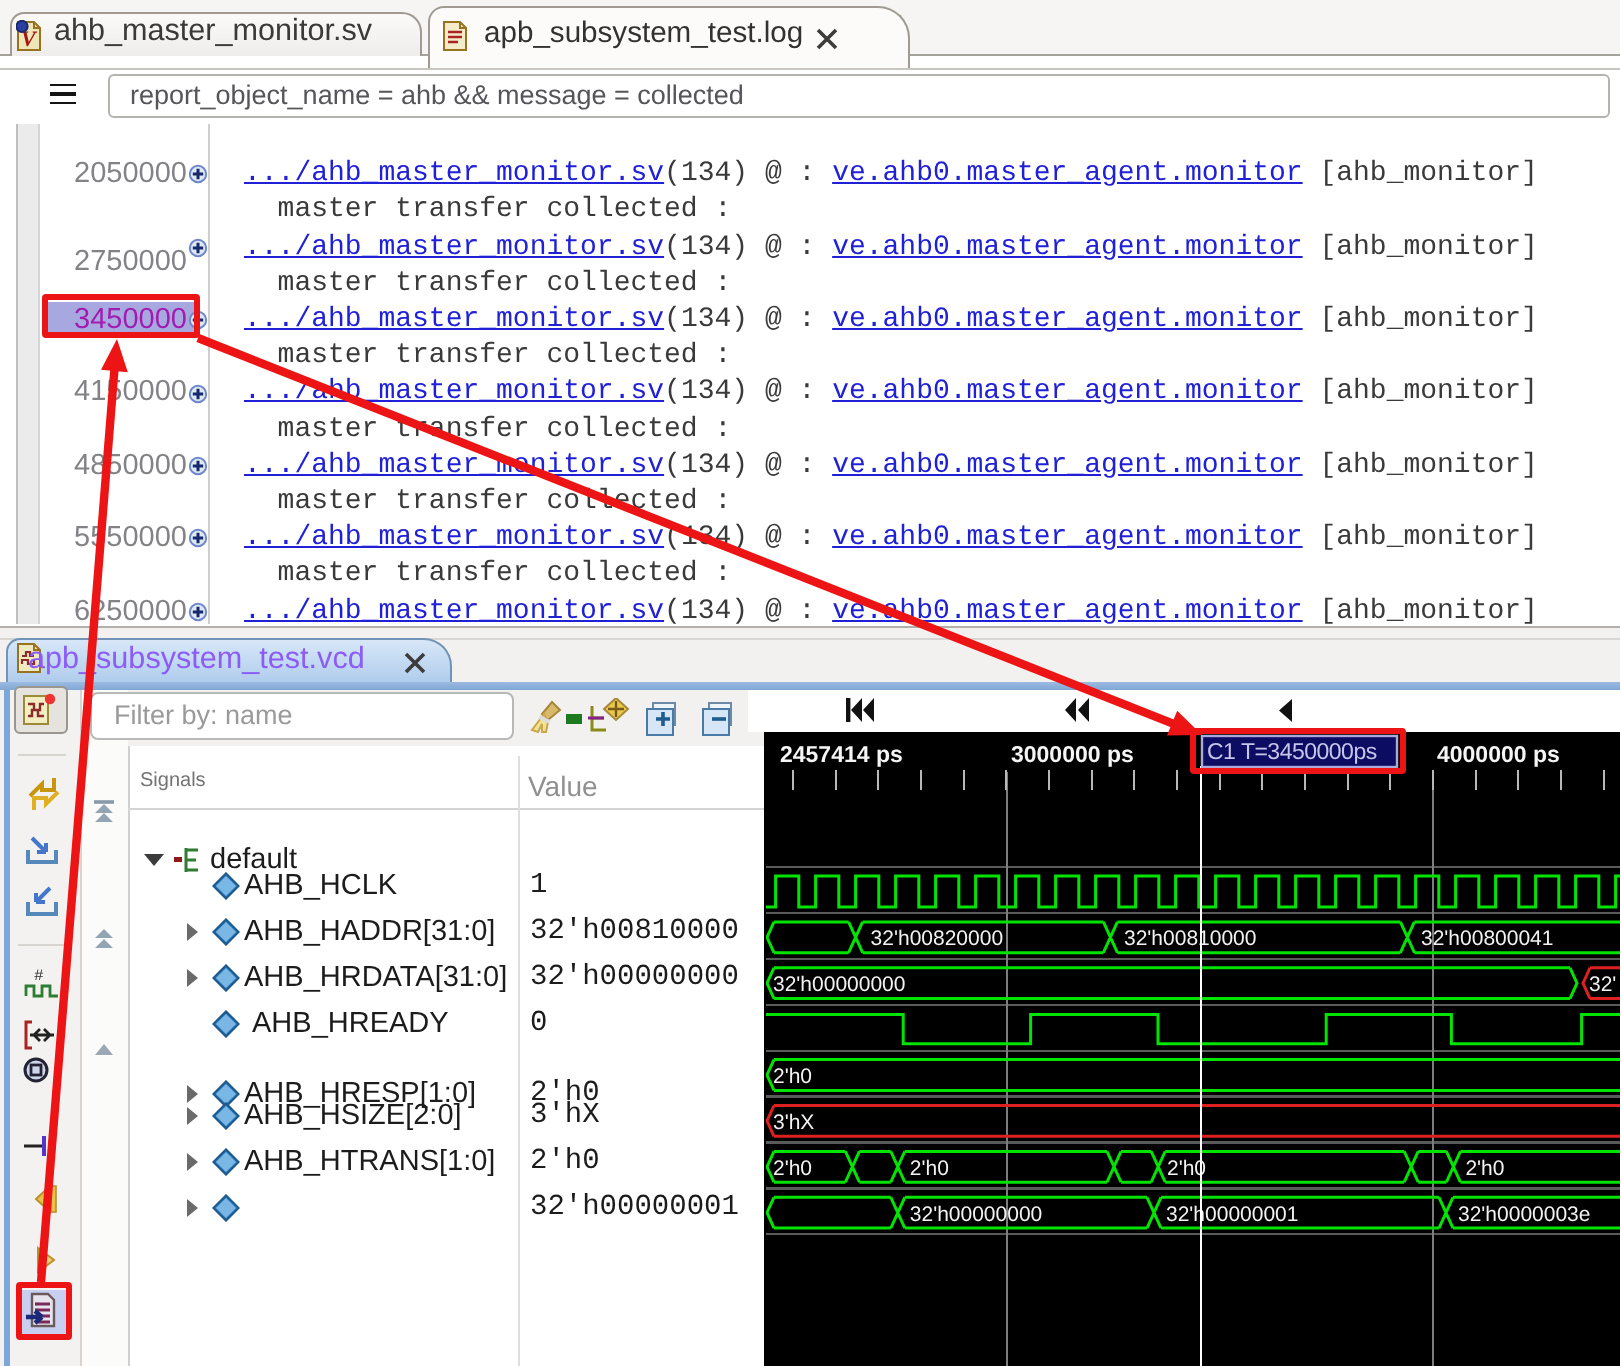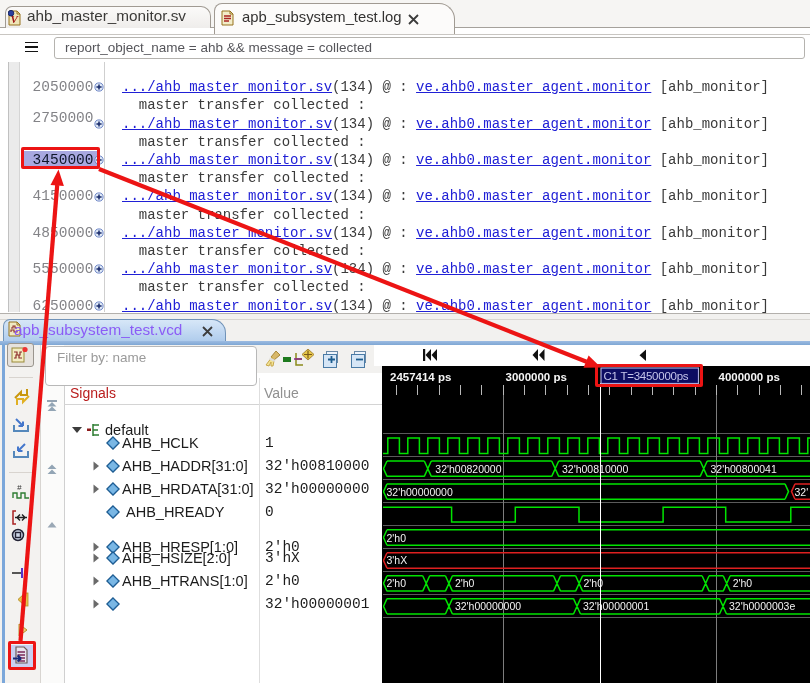--- a/index.html
+++ b/index.html
@@ -1,19 +1,19 @@
 <!DOCTYPE html>
 <html><head><meta charset="utf-8"><style>
 * { margin:0; padding:0; box-sizing:border-box; }
 body { font-family:"Liberation Sans",sans-serif; }
 #root { position:relative; width:810px; height:683px; overflow:hidden; background:#fff; }
 .ll { position:absolute; left:122px; height:18.2px; line-height:18.2px; font-family:"Liberation Mono",monospace; font-size:14px; color:#3a3a3a; white-space:pre; }
 .ll a { color:#2020d6; text-decoration:underline; }
-.num { position:absolute; left:20px; width:73.5px; height:18.2px; line-height:18.2px; text-align:right; font-family:Liberation Mono, monospace; font-size:14.5px; color:#838387; }
-.num.sel { color:#0f172a; }
+.num { position:absolute; left:20px; width:73.5px; height:18.2px; line-height:18.2px; text-align:right; font-family:Liberation Sans, sans-serif; font-size:14.5px; color:#838387; }
+.num.sel { color:#a21caf; }
 .plus { position:absolute; }
 .trow { position:absolute; left:64px; width:319px; height:23px; line-height:23px; font-size:14.5px; color:#1c1c1c; }
 .trow .val { font-family:"Liberation Mono",monospace; font-size:14.5px; }
 .redbox { position:absolute; border:3px solid #ec1414; border-radius:2px; z-index:40; }
 </style></head><body>
 <div id="root">
 
   <div style="position:absolute;left:0;top:0;width:810px;height:28px;background:#f6f5f3;border-bottom:1px solid #a5a19b"></div>
   <div style="position:absolute;left:4.5px;top:6px;width:206px;height:22px;background:linear-gradient(#fbfaf9,#efedeb);border:1px solid #a09a92;border-bottom:none;border-radius:7px 10px 0 0"></div>
   <svg style="position:absolute;left:7.5px;top:10px" width="13" height="16" viewBox="0 0 13 16">
@@ -46,21 +46,21 @@
   <div style="position:absolute;left:8.5px;top:62px;width:11.5px;height:250px;background:#ebebeb;border-right:1px solid #d5d5d5"></div>
   <div style="position:absolute;left:103.5px;top:62px;width:1px;height:250px;background:#cfcfcf"></div>
   <div style="position:absolute;left:24px;top:150.5px;width:73px;height:15px;background:#a8a8e0"></div>
   <div class="num" style="top:78.2px">2050000</div>
     <svg class="plus" style="left:93.5px;top:82.3px" width="10" height="10" viewBox="0 0 10 10">
       <circle cx="5" cy="5" r="4.1" fill="#dfe9f6" stroke="#7088c8" stroke-width="1"></circle>
       <path d="M5 2.4 V7.6 M2.4 5 H7.6" stroke="#17296a" stroke-width="1.5"></path>
     </svg>
     <div class="ll" style="top:78.2px"><a>.../ahb_master_monitor.sv</a>(134) @ : <a>ve.ahb0.master_agent.monitor</a> [ahb_monitor]</div>
     <div class="ll" style="top:96.4px">&nbsp;&nbsp;master transfer collected :</div>
-    <div class="num" style="top:109px">2750000</div>
+    <div class="num" style="top:122px">2750000</div>
     <svg class="plus" style="left:93.5px;top:118.7px" width="10" height="10" viewBox="0 0 10 10">
       <circle cx="5" cy="5" r="4.1" fill="#dfe9f6" stroke="#7088c8" stroke-width="1"></circle>
       <path d="M5 2.4 V7.6 M2.4 5 H7.6" stroke="#17296a" stroke-width="1.5"></path>
     </svg>
     <div class="ll" style="top:114.6px"><a>.../ahb_master_monitor.sv</a>(134) @ : <a>ve.ahb0.master_agent.monitor</a> [ahb_monitor]</div>
     <div class="ll" style="top:132.8px">&nbsp;&nbsp;master transfer collected :</div>
     <div class="num sel" style="top:151.0px">3450000</div>
     <svg class="plus" style="left:93.5px;top:155.1px" width="10" height="10" viewBox="0 0 10 10">
       <circle cx="5" cy="5" r="4.1" fill="#dfe9f6" stroke="#7088c8" stroke-width="1"></circle>
       <path d="M5 2.4 V7.6 M2.4 5 H7.6" stroke="#17296a" stroke-width="1.5"></path>
@@ -115,21 +115,21 @@
 
   <div style="position:absolute;left:2px;top:344.5px;width:2.5px;height:338.5px;background:#7ba7da"></div>
 
   <div style="position:absolute;left:4.5px;top:344.5px;width:36px;height:338.5px;background:#f3f2f0;border-right:1px solid #d8d5d1"></div>
 
   <div style="position:absolute;left:40.5px;top:344.5px;width:23px;height:338.5px;background:#fbfbfa"></div>
 
   <div style="position:absolute;left:63.5px;top:373px;width:319.5px;height:310px;background:#fff;border-left:1px solid #d0d0d0"></div>
   <div style="position:absolute;left:64px;top:403.5px;width:319px;height:1px;background:#d4d4d4"></div>
   <div style="position:absolute;left:258.5px;top:378px;width:1px;height:305px;background:#dedede"></div>
-  <div style="position:absolute;left:70px;top:385px;font-size:14px;color:#b91c1c">Signals</div>
+  <div style="position:absolute;left:70px;top:385px;font-size:10px;color:#737373">Signals</div>
   <div style="position:absolute;left:264px;top:385px;font-size:14px;color:#909090">Value</div>
   <div class="trow" style="top:419px">
       <svg style="position:absolute;left:8px;top:7px" width="10" height="8" viewBox="0 0 10 8">
         <path d="M0,1 L10,1 L5,7 Z" fill="#3c3c3c"></path>
       </svg>
       <svg style="position:absolute;left:23px;top:4px" width="14" height="14" viewBox="0 0 14 14">
         <rect x="0" y="5.5" width="4" height="2.5" fill="#8c1a1a"></rect>
         <path d="M6,1 V13 M6,2 H12 M6,7 H11 M6,12 H12" stroke="#2e7d32" stroke-width="1.5" fill="none"></path>
       </svg>
       <span style="position:absolute;left:41px">default</span>
@@ -209,21 +209,21 @@
       <svg style="position:absolute;left:29px;top:6px" width="7" height="10" viewBox="0 0 7 10">
         <path d="M0.5,0.5 L6,5 L0.5,9.5 Z" fill="#6a6a6a"></path>
       </svg>
       <svg style="position:absolute;left:42px;top:4px" width="14" height="14" viewBox="0 0 14 14">
         <path d="M7,0.8 L13.2,7 L7,13.2 L0.8,7 Z" fill="#4f9bd8" stroke="#1d5a8f" stroke-width="1.2"></path>
         <path d="M7,2.2 L11.8,7 L7,11.8 L2.2,7 Z" fill="#9fcdee" opacity="0.55"></path>
       </svg>
       <span class="val" style="position:absolute;left:201px">32'h00000001</span>
     </div>
 
-  <div style="position:absolute;left:45px;top:346px;width:212px;height:40px;border:1px solid #b8b8b8;border-radius:4px;background:#fff;line-height:22px;font-size:13.5px;color:#9a9a9a;padding-left:11px">Filter by: name</div>
+  <div style="position:absolute;left:45px;top:346px;width:212px;height:24px;border:1px solid #b8b8b8;border-radius:4px;background:#fff;line-height:22px;font-size:13.5px;color:#9a9a9a;padding-left:11px">Filter by: name</div>
   <div style="position:absolute;left:7px;top:343px;width:27px;height:24px;background:#e6e2dd;border:1px solid #9a958e;border-radius:3px"></div>
     <svg style="position:absolute;left:11px;top:346px" width="18" height="18" viewBox="0 0 18 18">
       <rect x="1" y="2" width="12" height="14" fill="#f3edc2" stroke="#9a8a3a"></rect>
       <path d="M3,6 h3 v3 h3 v-3 h2 M3,12 h2 v-3 h3 v3 h3" stroke="#8c2b2b" fill="none" stroke-width="1.2"></path>
       <circle cx="14" cy="3.5" r="2.6" fill="#e33"></circle>
     </svg>
     <div style="position:absolute;left:9px;top:377px;width:24px;height:1px;background:#d8d4cf"></div>
     <svg style="position:absolute;left:13px;top:388px" width="18" height="18" viewBox="0 0 18 18">
       <path d="M2,10 L8,4 L8,7 L14,7 L14,1" stroke="#c8960c" stroke-width="2" fill="none"></path>
       <path d="M16,8 L10,14 L10,11 L4,11 L4,17" stroke="#e0b024" stroke-width="2" fill="none"></path>

